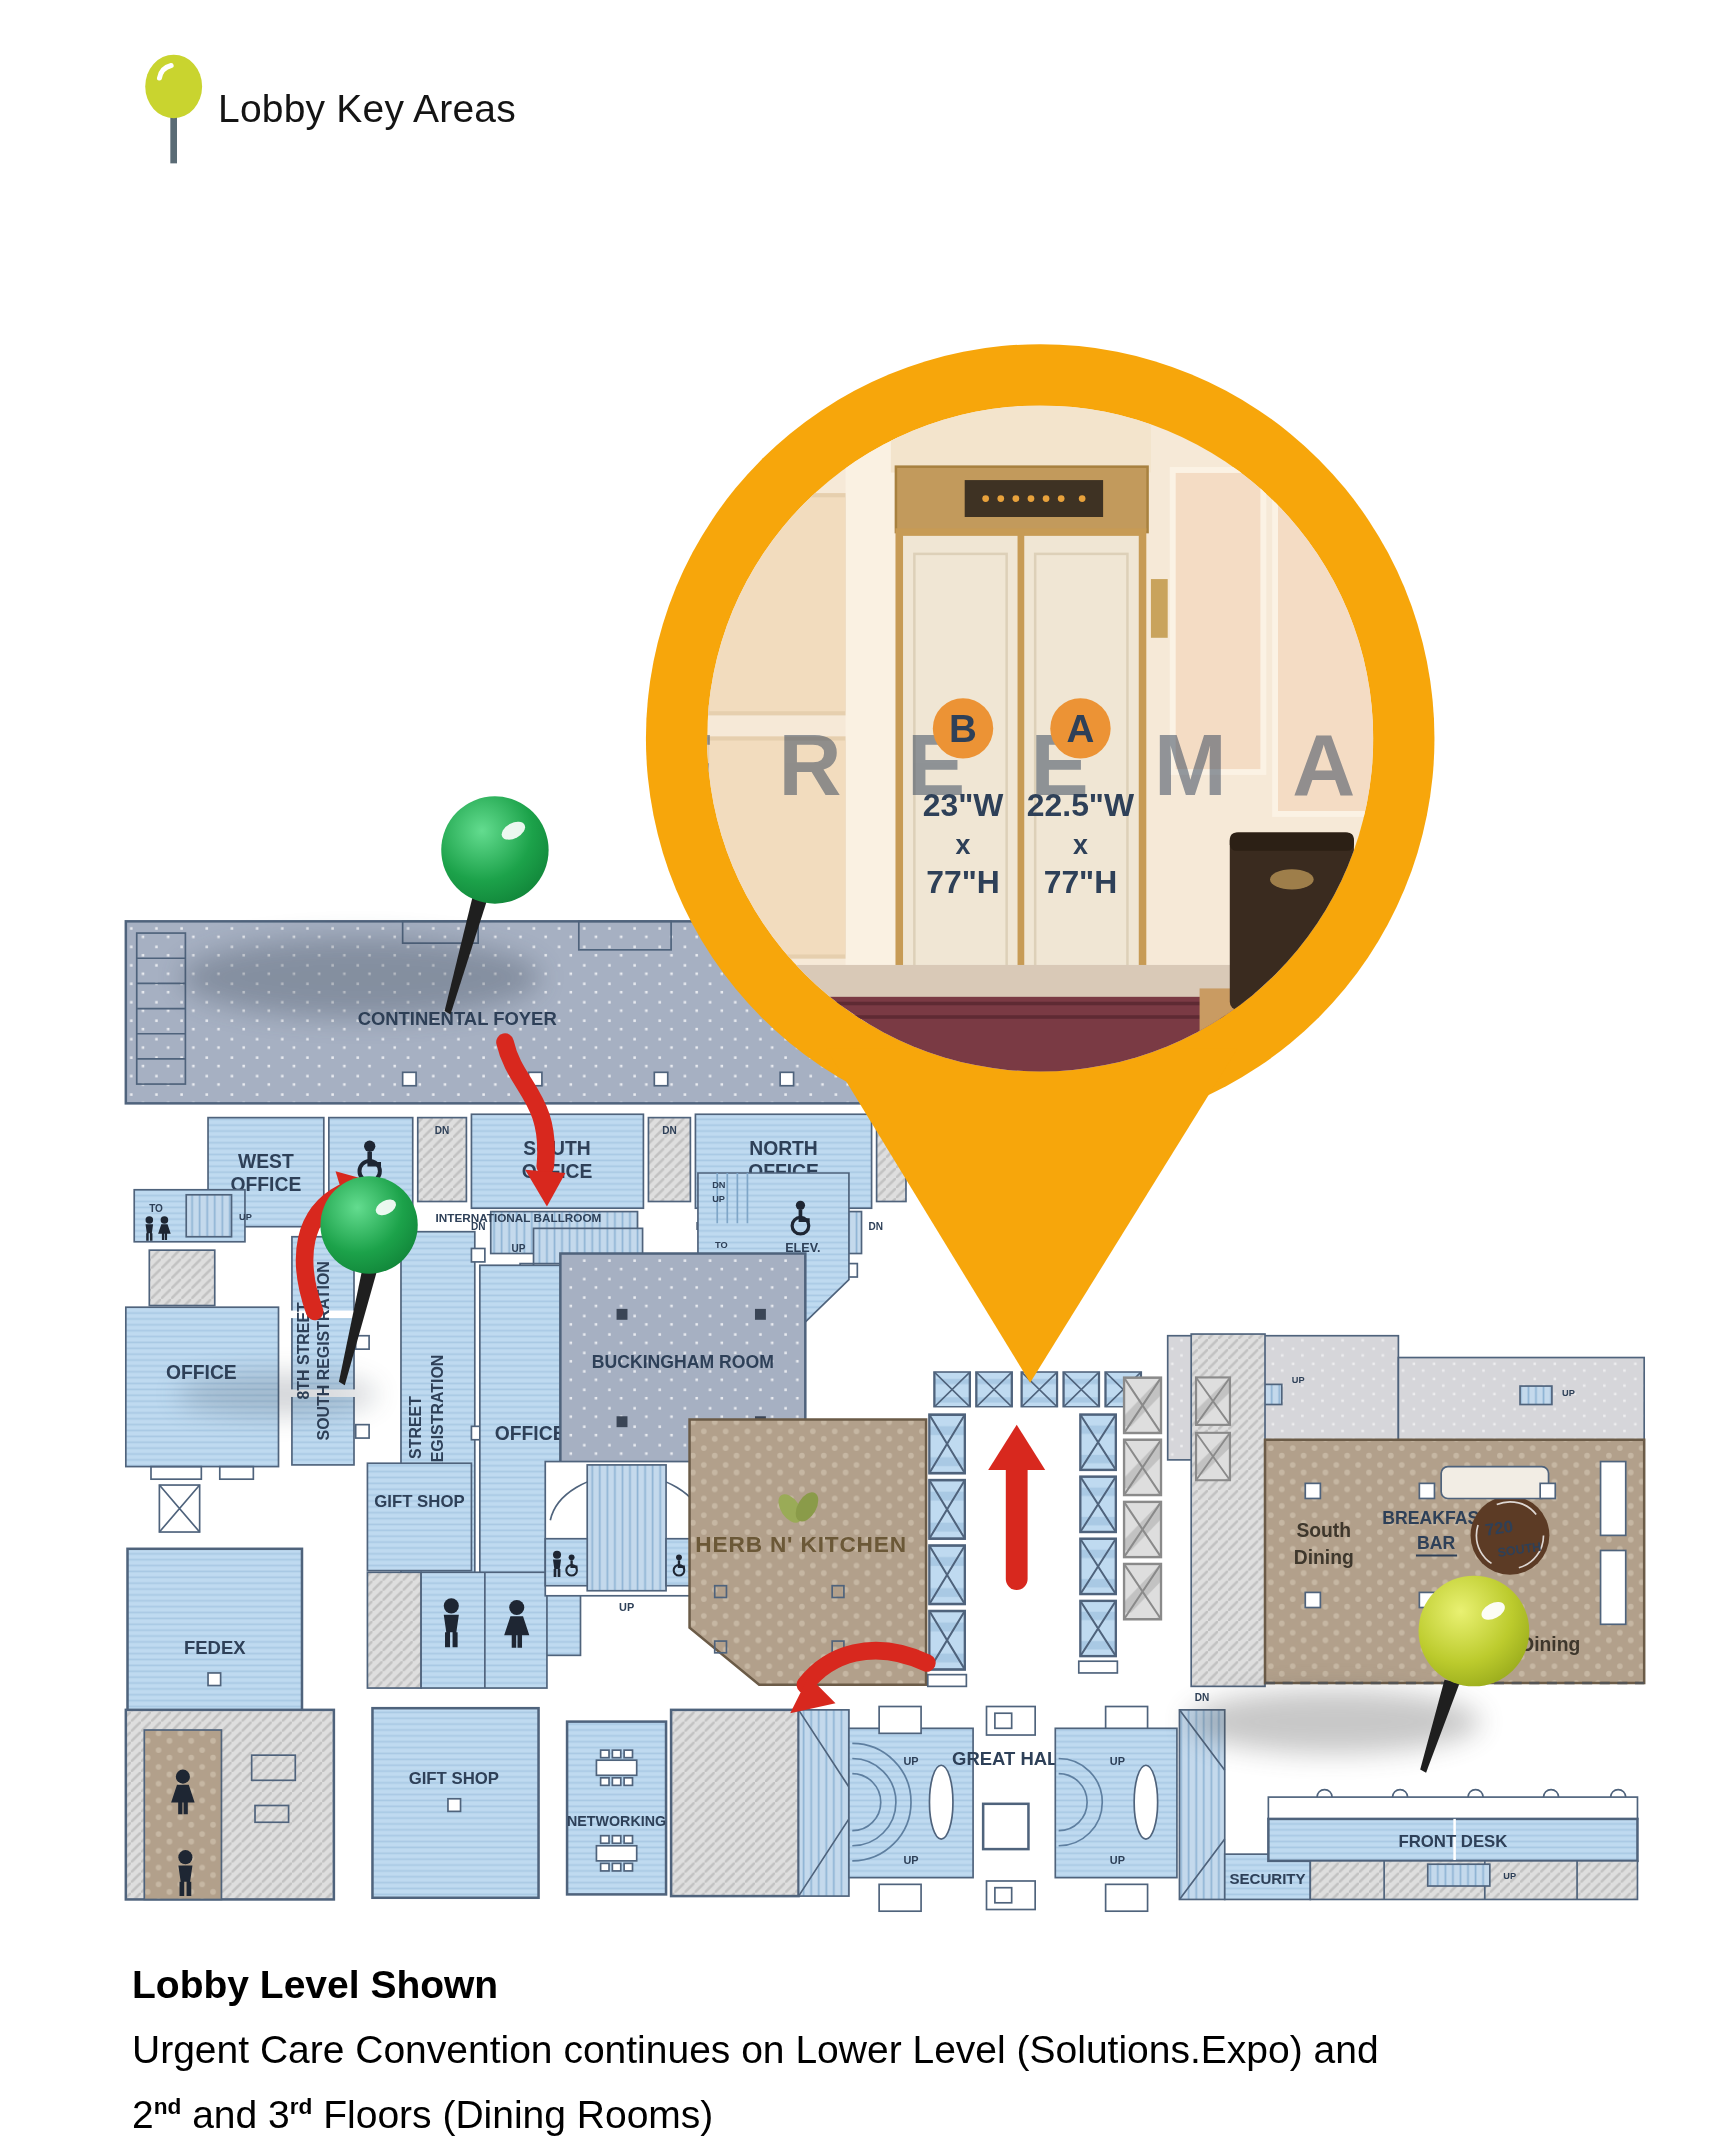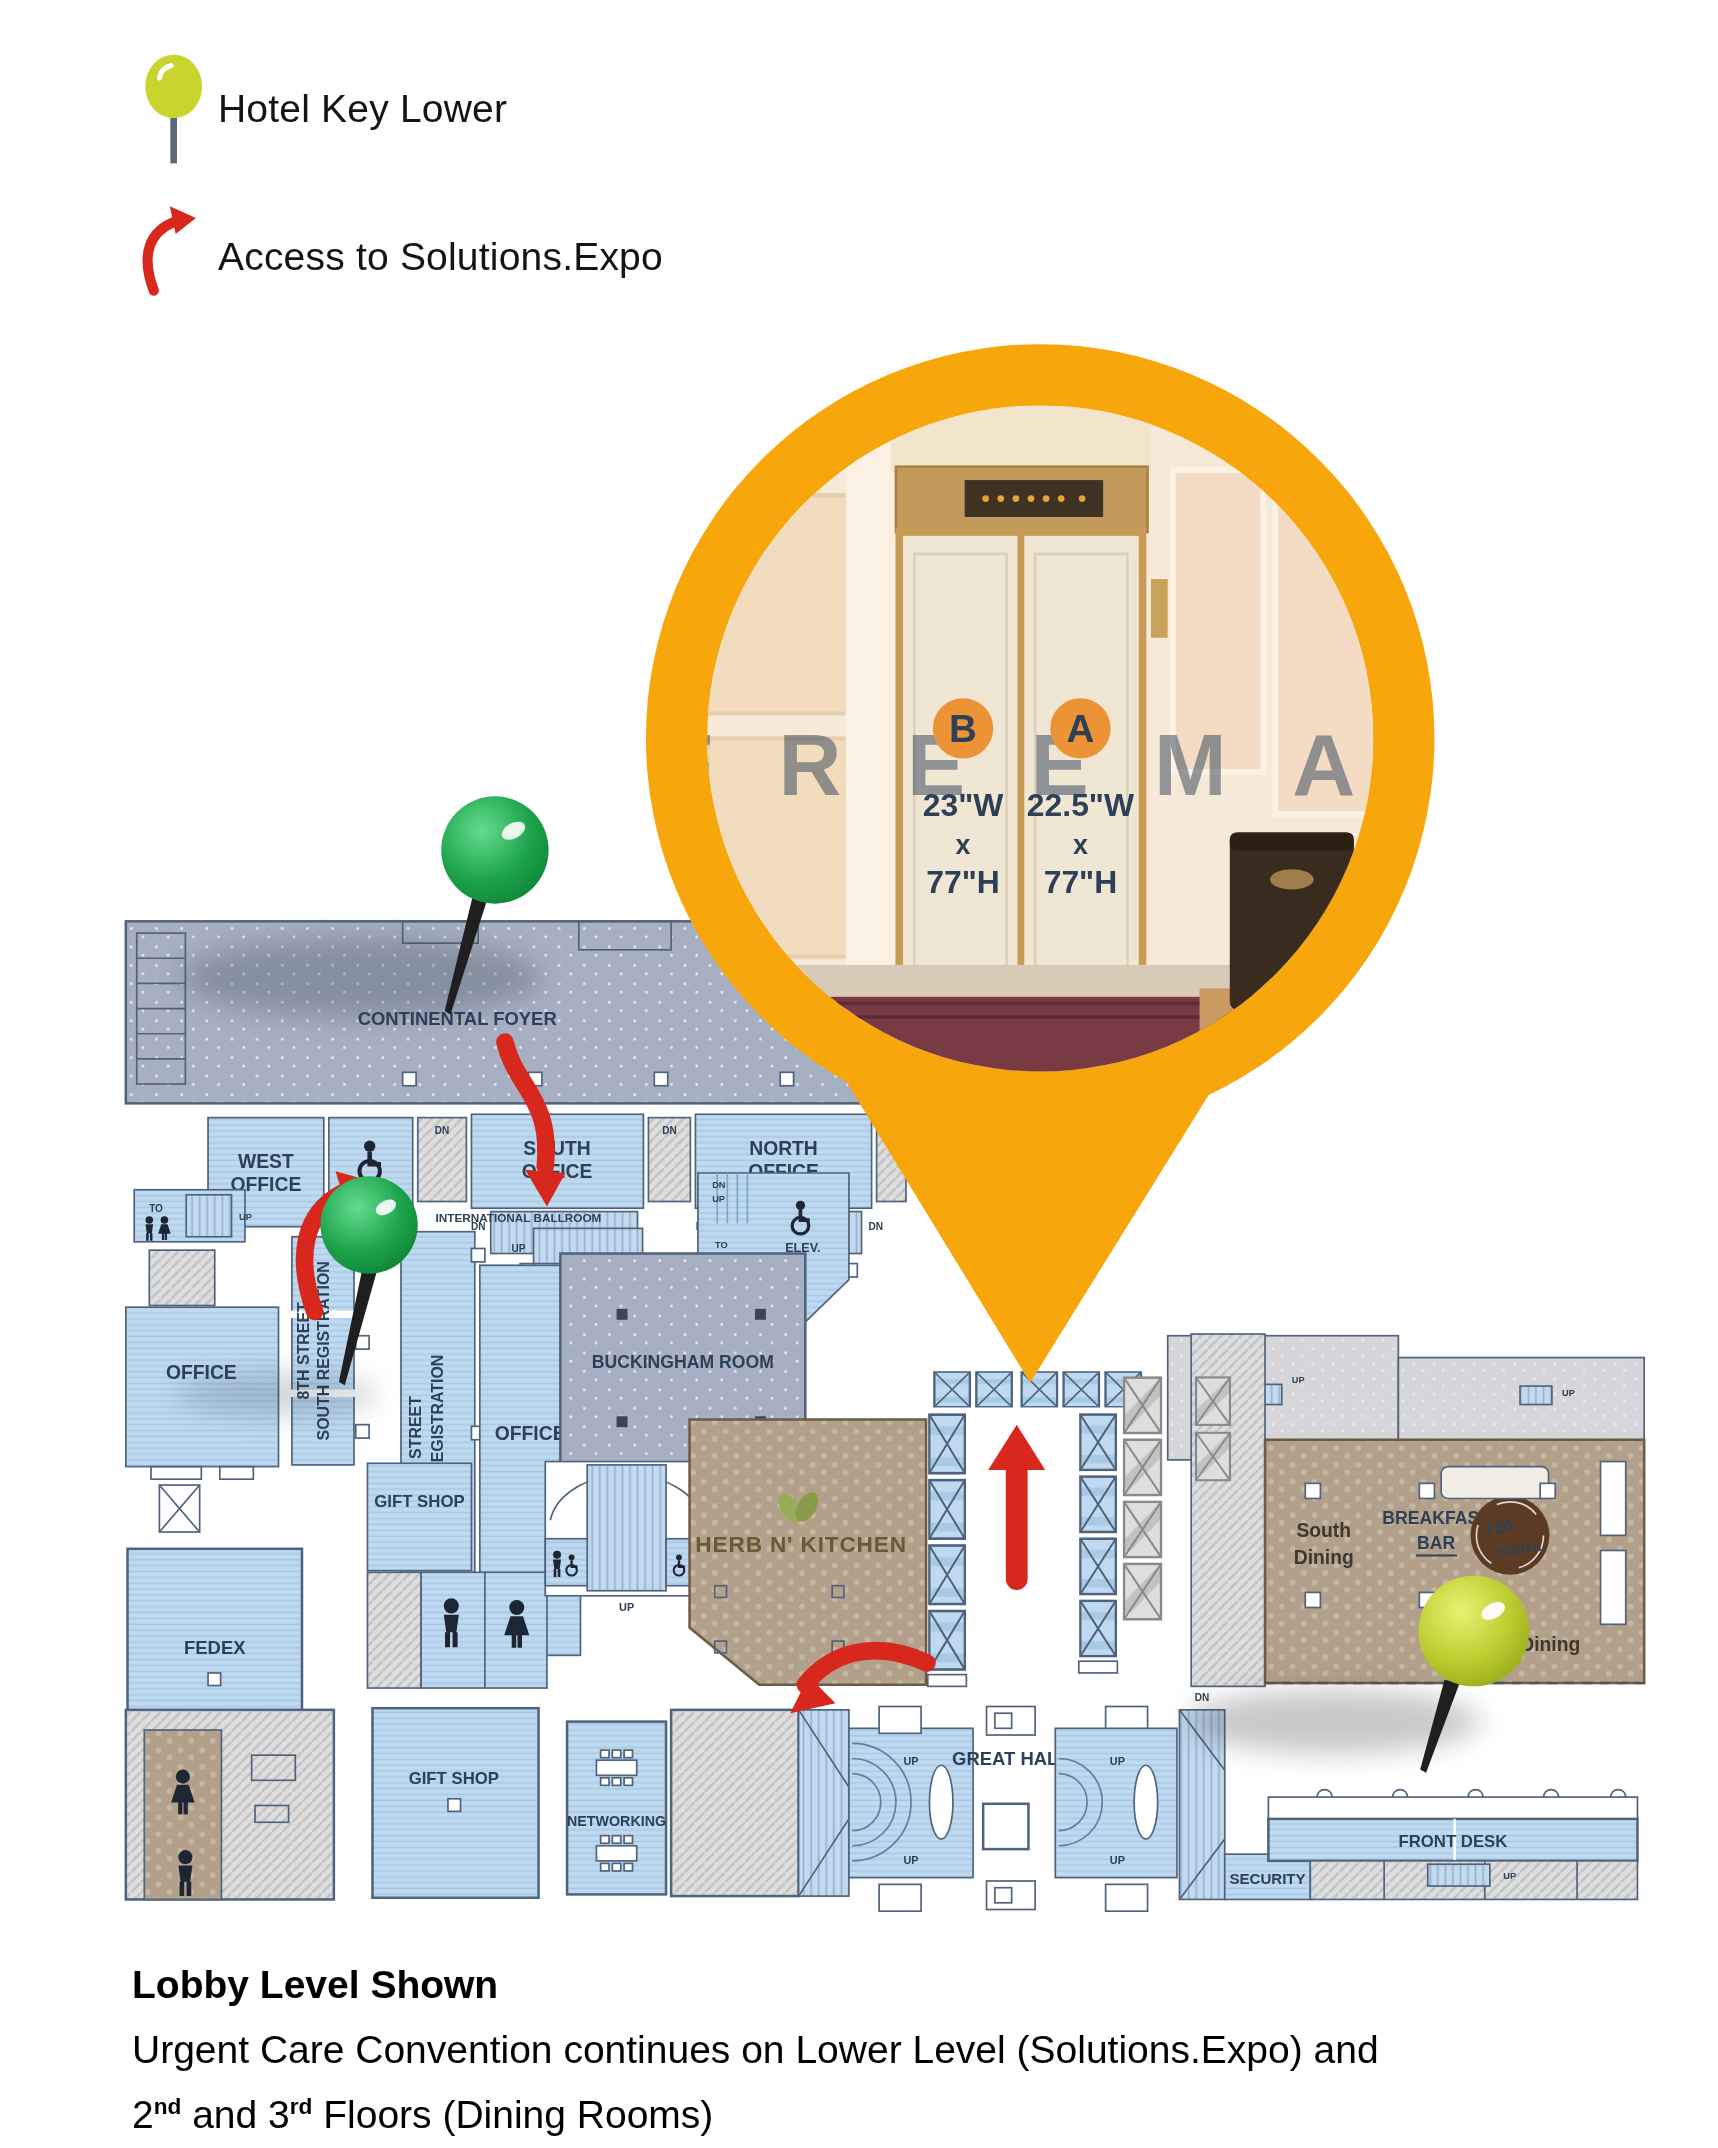--- a/index.html
+++ b/index.html
@@ -35,28 +35,21 @@
 
 <div class="canvas">
 
   <div class="legend">
     <div class="legend-row r1">
       <svg class="ic" viewBox="0 0 110 150">
         <line x1="57" y1="70" x2="57" y2="140" stroke="#5A6B75" stroke-width="8"></line>
         <ellipse cx="57" cy="48" rx="34" ry="38" fill="#C9D42F"></ellipse>
         <path d="M40 38 q2 -12 14 -15" stroke="#fff" stroke-width="6" fill="none" stroke-linecap="round"></path>
       </svg>
-      <span class="legend-label">Hotel Key Lower</span>
-    </div>
-    <div class="legend-row r3">
-      <svg class="ic" viewBox="0 0 110 150" style="height:109px">
-        <path d="M30 122 C 12 74, 22 40, 62 26" stroke="#D8281E" stroke-width="14" fill="none" stroke-linecap="round"></path>
-        <polygon points="88,22 52,6 60,44" fill="#D8281E"></polygon>
-      </svg>
-      <span class="legend-label">Access to Solutions.Expo</span>
+      <span class="legend-label">Lobby Key Areas</span>
     </div>
   </div>
 
   <svg width="1718" height="2148" viewBox="0 0 2048 2560" style="position:absolute;left:0;top:0">
     <defs>
       <pattern id="pb" width="10" height="7" patternUnits="userSpaceOnUse">
         <rect width="10" height="7" fill="#BFDAF0"></rect>
           <rect y="3" width="10" height="2" fill="#A9C9E4"></rect>
       </pattern>
       <pattern id="pg" width="30" height="22" patternUnits="userSpaceOnUse">

